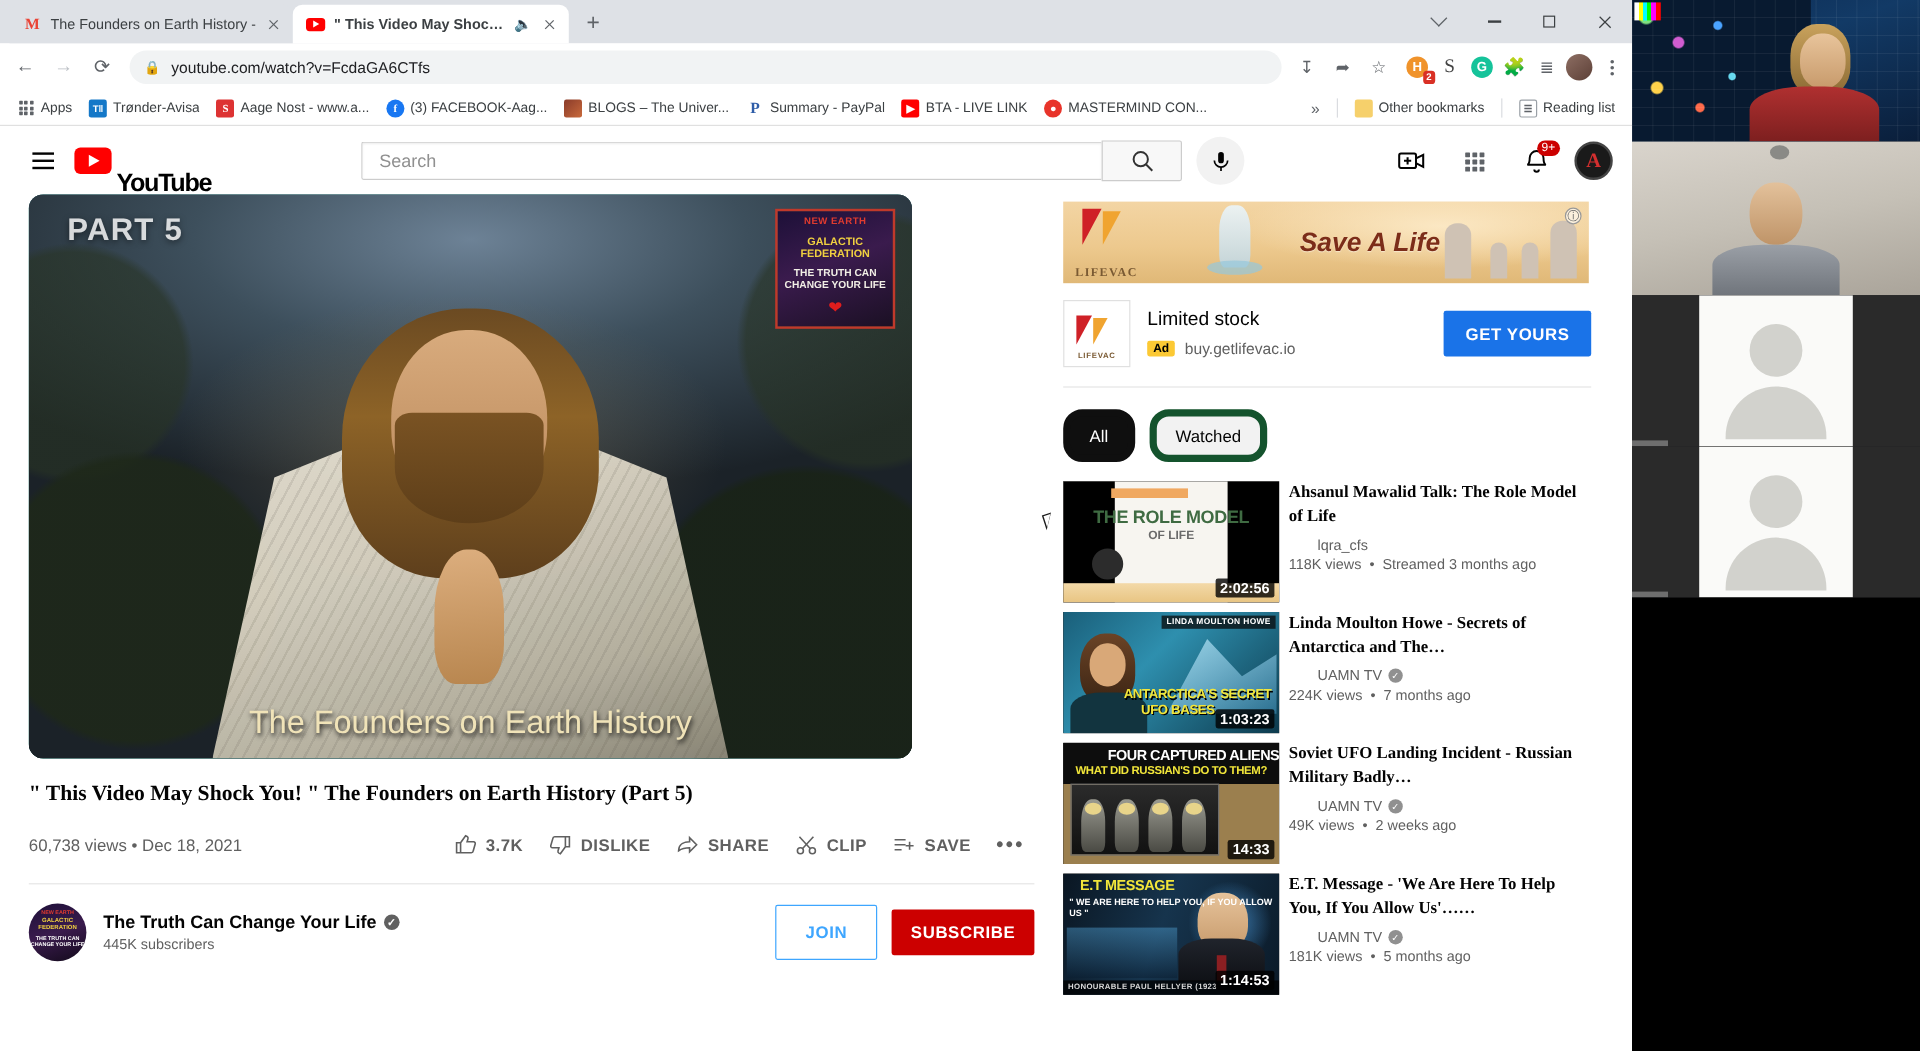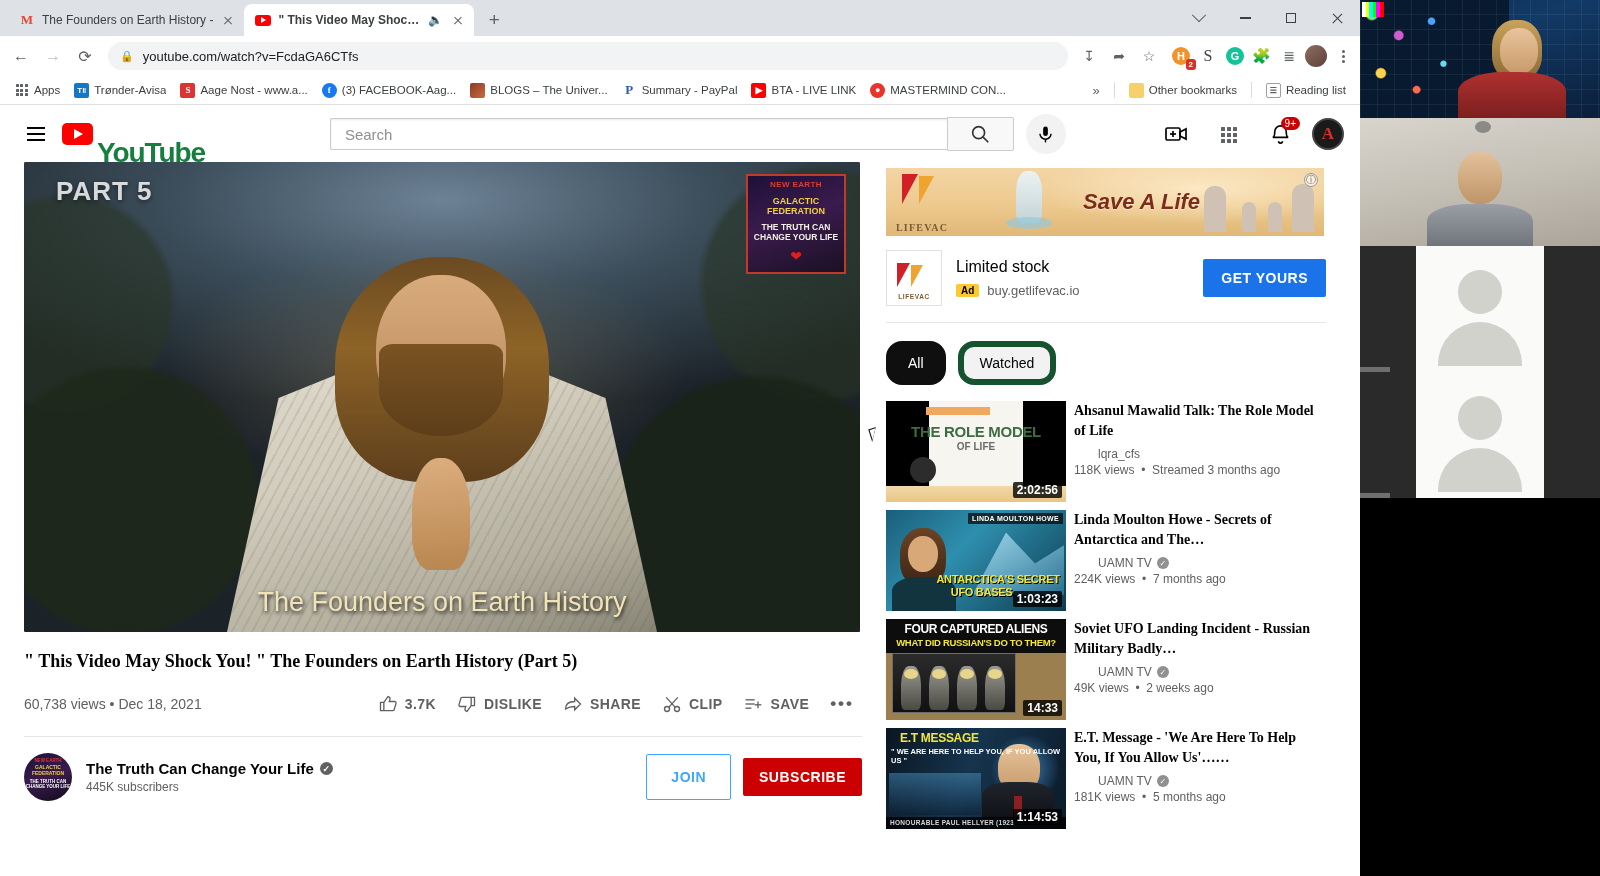--- a/index.html
+++ b/index.html
@@ -108,21 +108,21 @@
   
   .yt { position: absolute; left: 0; top: 106px; width: 1360px; height: 770px; background: #fff; overflow: hidden; }
   .yt-head { height: 56px; display: flex; align-items: center; padding: 0 16px; background: #fff; }
   .hamburger { width: 40px; height: 40px; display: flex; flex-direction: column; justify-content: center;
     align-items: center; gap: 4px; cursor: pointer; margin-right: 6px; }
   .hamburger i { width: 18px; height: 2px; background: #030303; display: block; }
   .yt-logo { display: flex; align-items: center; gap: 4px; cursor: pointer; }
   .yt-logo-box { width: 31px; height: 22px; background: #FF0000; border-radius: 5px; position: relative; }
   .yt-logo-box::after { content: ""; position: absolute; left: 12px; top: 5.5px;
     border-left: 9px solid #fff; border-top: 5.5px solid transparent; border-bottom: 5.5px solid transparent; }
-  .yt-wordmark { font-size: 28px; font-weight: bold; letter-spacing: -1.1px; color: #15803d; margin-top: 38px; }
+  .yt-wordmark { font-size: 21px; font-weight: bold; letter-spacing: -1.1px; color: #000000; margin-top: 38px; }
   .searchwrap { display: flex; align-items: center; margin-left: 125px; }
   .searchbox { width: 617px; height: 32px; border: 1px solid #ccc; border-right: none;
     border-radius: 2px 0 0 2px; padding: 0 14px; display: flex; align-items: center;
     font-size: 15px; color: #909090; box-shadow: inset 0 1px 2px rgba(0,0,0,.08); }
   .searchbtn { width: 67px; height: 34px; border: 1px solid #ccc; background: #f8f8f8;
     border-radius: 0 2px 2px 0; display: flex; align-items: center; justify-content: center; cursor: pointer; }
   .micbtn { width: 40px; height: 40px; border-radius: 50%; background: #f2f2f2; margin-left: 12px;
     display: flex; align-items: center; justify-content: center; cursor: pointer; }
   .head-right { margin-left: auto; display: flex; align-items: center; gap: 12px; }
   .hr-btn { width: 40px; height: 40px; display: flex; align-items: center; justify-content: center;
@@ -130,21 +130,21 @@
   .notif-badge { position: absolute; top: 3px; right: 0px; background: #cc0000; color: #fff;
     font-size: 10px; font-weight: 500; border-radius: 8px; padding: 1px 4px; line-height: 11px; }
   .yt-avatar { width: 32px; height: 32px; border-radius: 50%; background: #1a1a1a;
     display: flex; align-items: center; justify-content: center; color: #d32f2f;
     font-size: 17px; font-weight: bold; font-family: "Liberation Serif", serif;
     border: 2px solid #444; cursor: pointer; }
 
   
   .yt-body { display: flex; padding: 0 24px; gap: 24px; }
   .col-main { width: 838px; }
-  .player { width: 836px; height: 470px; background: #0f766e; position: relative; overflow: hidden; border-radius: 2px; }
+  .player { width: 736px; height: 470px; background: #0f766e; position: relative; overflow: hidden; border-radius: 12px; }
   .player-bg { position: absolute; inset: 0;
     background:
       radial-gradient(ellipse 50% 42% at 48% 44%, rgba(120,110,88,.55), transparent 62%),
       radial-gradient(ellipse 70% 45% at 50% 8%, #6d8296 0%, #3d4f5c 45%, #1b2228 100%),
       linear-gradient(180deg,#4a5b68 0%, #2a3038 35%, #141414 75%, #0a0a0a 100%);
   }
   .player-foliage { position: absolute; inset: 0;
     background:
       radial-gradient(circle at 12% 72%, rgba(30,40,25,.85) 0 16%, transparent 17%),
       radial-gradient(circle at 88% 78%, rgba(25,35,22,.85) 0 18%, transparent 19%),
@@ -288,21 +288,21 @@
     background: linear-gradient(180deg,#6b4326,#3c2514); border-radius:45% 45% 40% 40%; }
   .t-lmh .face { position:absolute; left:22px; top:26px; width:30px; height:36px;
     background:#d9a878; border-radius:48%; }
   .t-lmh .body { position:absolute; left:6px; bottom:0; width:64px; height:34px;
     background:#12343f; border-radius:40% 40% 0 0; }
   .t-lmh .y1 { position:absolute; left:28%; bottom:26px; font-size:11px; font-weight:bold;
     color:#f2e63a; text-shadow:1px 1px 0 #000; letter-spacing:-.3px; }
   .t-lmh .y2 { position:absolute; left:36%; bottom:13px; font-size:11px; font-weight:bold;
     color:#f2e63a; text-shadow:1px 1px 0 #000; letter-spacing:-.3px; }
   .t-sov { position:absolute; inset:0; background: linear-gradient(180deg,#0d0d0d 0 34%, #9b7f4e 34% 100%); }
-  .t-sov .t1 { position:absolute; top:3px; width:100%; text-align:center; font-size:12px;
+  .t-sov .t1 { position:absolute; top:3px; width:100%; text-align:right; font-size:12px;
     font-weight:bold; color:#fff; letter-spacing:-.4px; }
   .t-sov .t2 { position:absolute; top:18px; width:100%; text-align:center; font-size:9.5px;
     font-weight:bold; color:#f2e63a; letter-spacing:-.3px; }
   .t-sov .inner { position:absolute; left:6px; top:34px; width:124px; height:60px;
     background: linear-gradient(180deg,#2b2b2b,#111); border:1px solid #6d6d6d; overflow:hidden; }
   .alien { position:absolute; bottom:2px; width:20px; height:44px;
     background:linear-gradient(180deg,#9a9a90,#4a4a44); border-radius:42% 42% 18% 18%; }
   .alien::after { content:""; position:absolute; left:3px; top:3px; width:14px; height:10px;
     background:#e8d48a; border-radius:50%; }
   .t-et { position:absolute; inset:0; background: linear-gradient(110deg,#0a1622 0%, #16344d 45%, #0b1a28 100%); }

